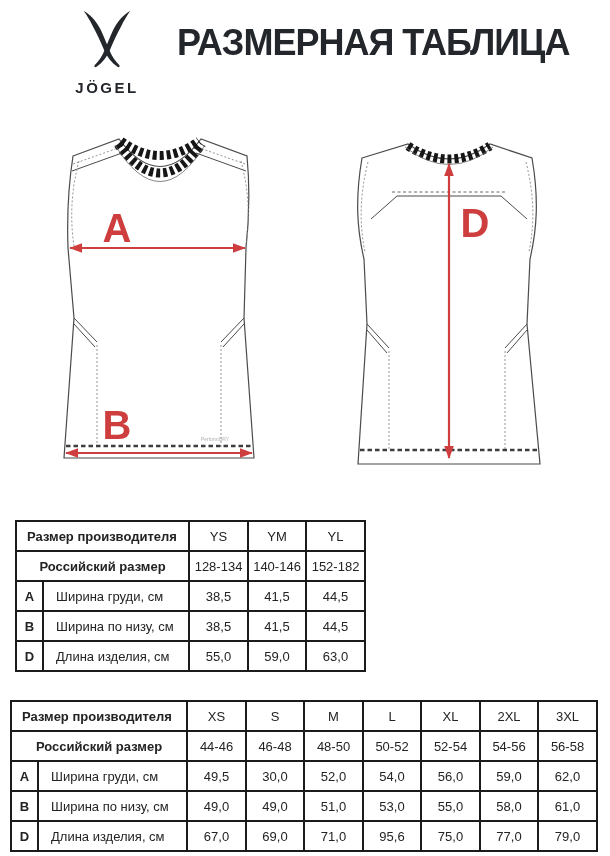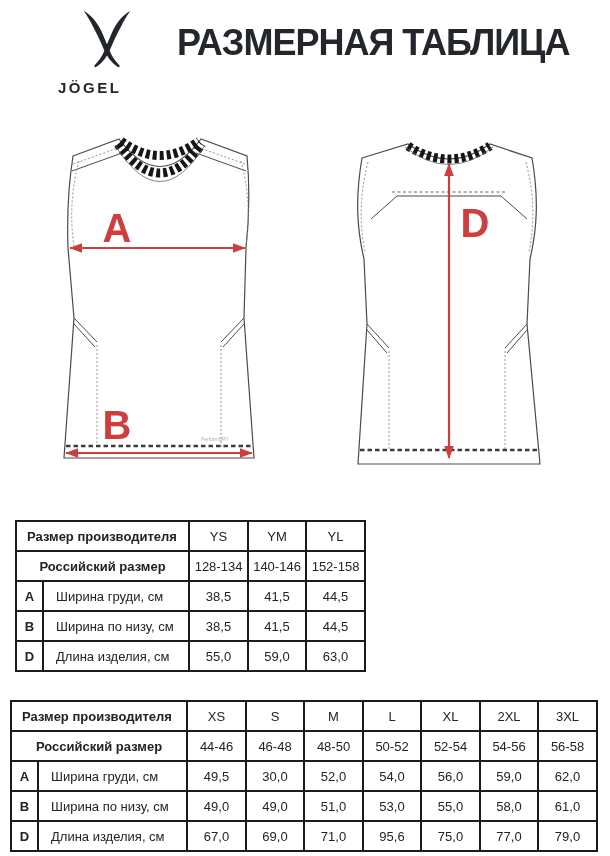--- a/index.html
+++ b/index.html
@@ -1,21 +1,21 @@
 <!DOCTYPE html>
 <html><head>
 <meta charset="utf-8">
 <style>
   html,body{margin:0;padding:0;background:#fff;}
   .page{position:relative;width:610px;height:856px;background:#ffffff;overflow:hidden;
         font-family:"Liberation Sans",sans-serif;color:#23262b;}
 
   
   .logo{position:absolute;left:78px;top:10px;width:58px;height:66px;}
-  .brand{position:absolute;left:58px;top:79px;width:98px;text-align:left;
+  .brand{position:absolute;left:58px;top:79px;width:98px;text-align:center;
          font-size:15px;font-weight:700;letter-spacing:2.5px;color:#23262b;}
   .title{position:absolute;left:157px;top:22px;font-size:36px;font-weight:700;
          letter-spacing:-1px;color:#23262b;white-space:nowrap;margin-left:20px;}
 
   
   .front-svg{position:absolute;left:55px;top:126px;}
   .back-svg{position:absolute;left:342px;top:134px;}
   .outline{fill:#ffffff;stroke:#4b4b4b;stroke-width:1.2;}
   .thin{stroke:#4b4b4b;stroke-width:1;fill:none;}
   .stitch{stroke:#8a8a8a;stroke-width:0.9;fill:none;stroke-dasharray:2 2;}
@@ -116,21 +116,21 @@
         <tr>
       <td colspan="2" class="hdr hdr-left">Размер производителя</td>
       <td>YS</td>
       <td>YM</td>
       <td>YL</td>
     </tr>
     <tr>
       <td colspan="2" class="hdr">Российский размер</td>
       <td>128-134</td>
       <td>140-146</td>
-      <td>152-158</td>
+      <td>152-182</td>
     </tr>
     <tr>
       <td class="letter">A</td>
       <td class="lbl">Ширина груди, см</td>
       <td>38,5</td>
       <td>41,5</td>
       <td>44,5</td>
     </tr>
     <tr>
       <td class="letter">B</td>

